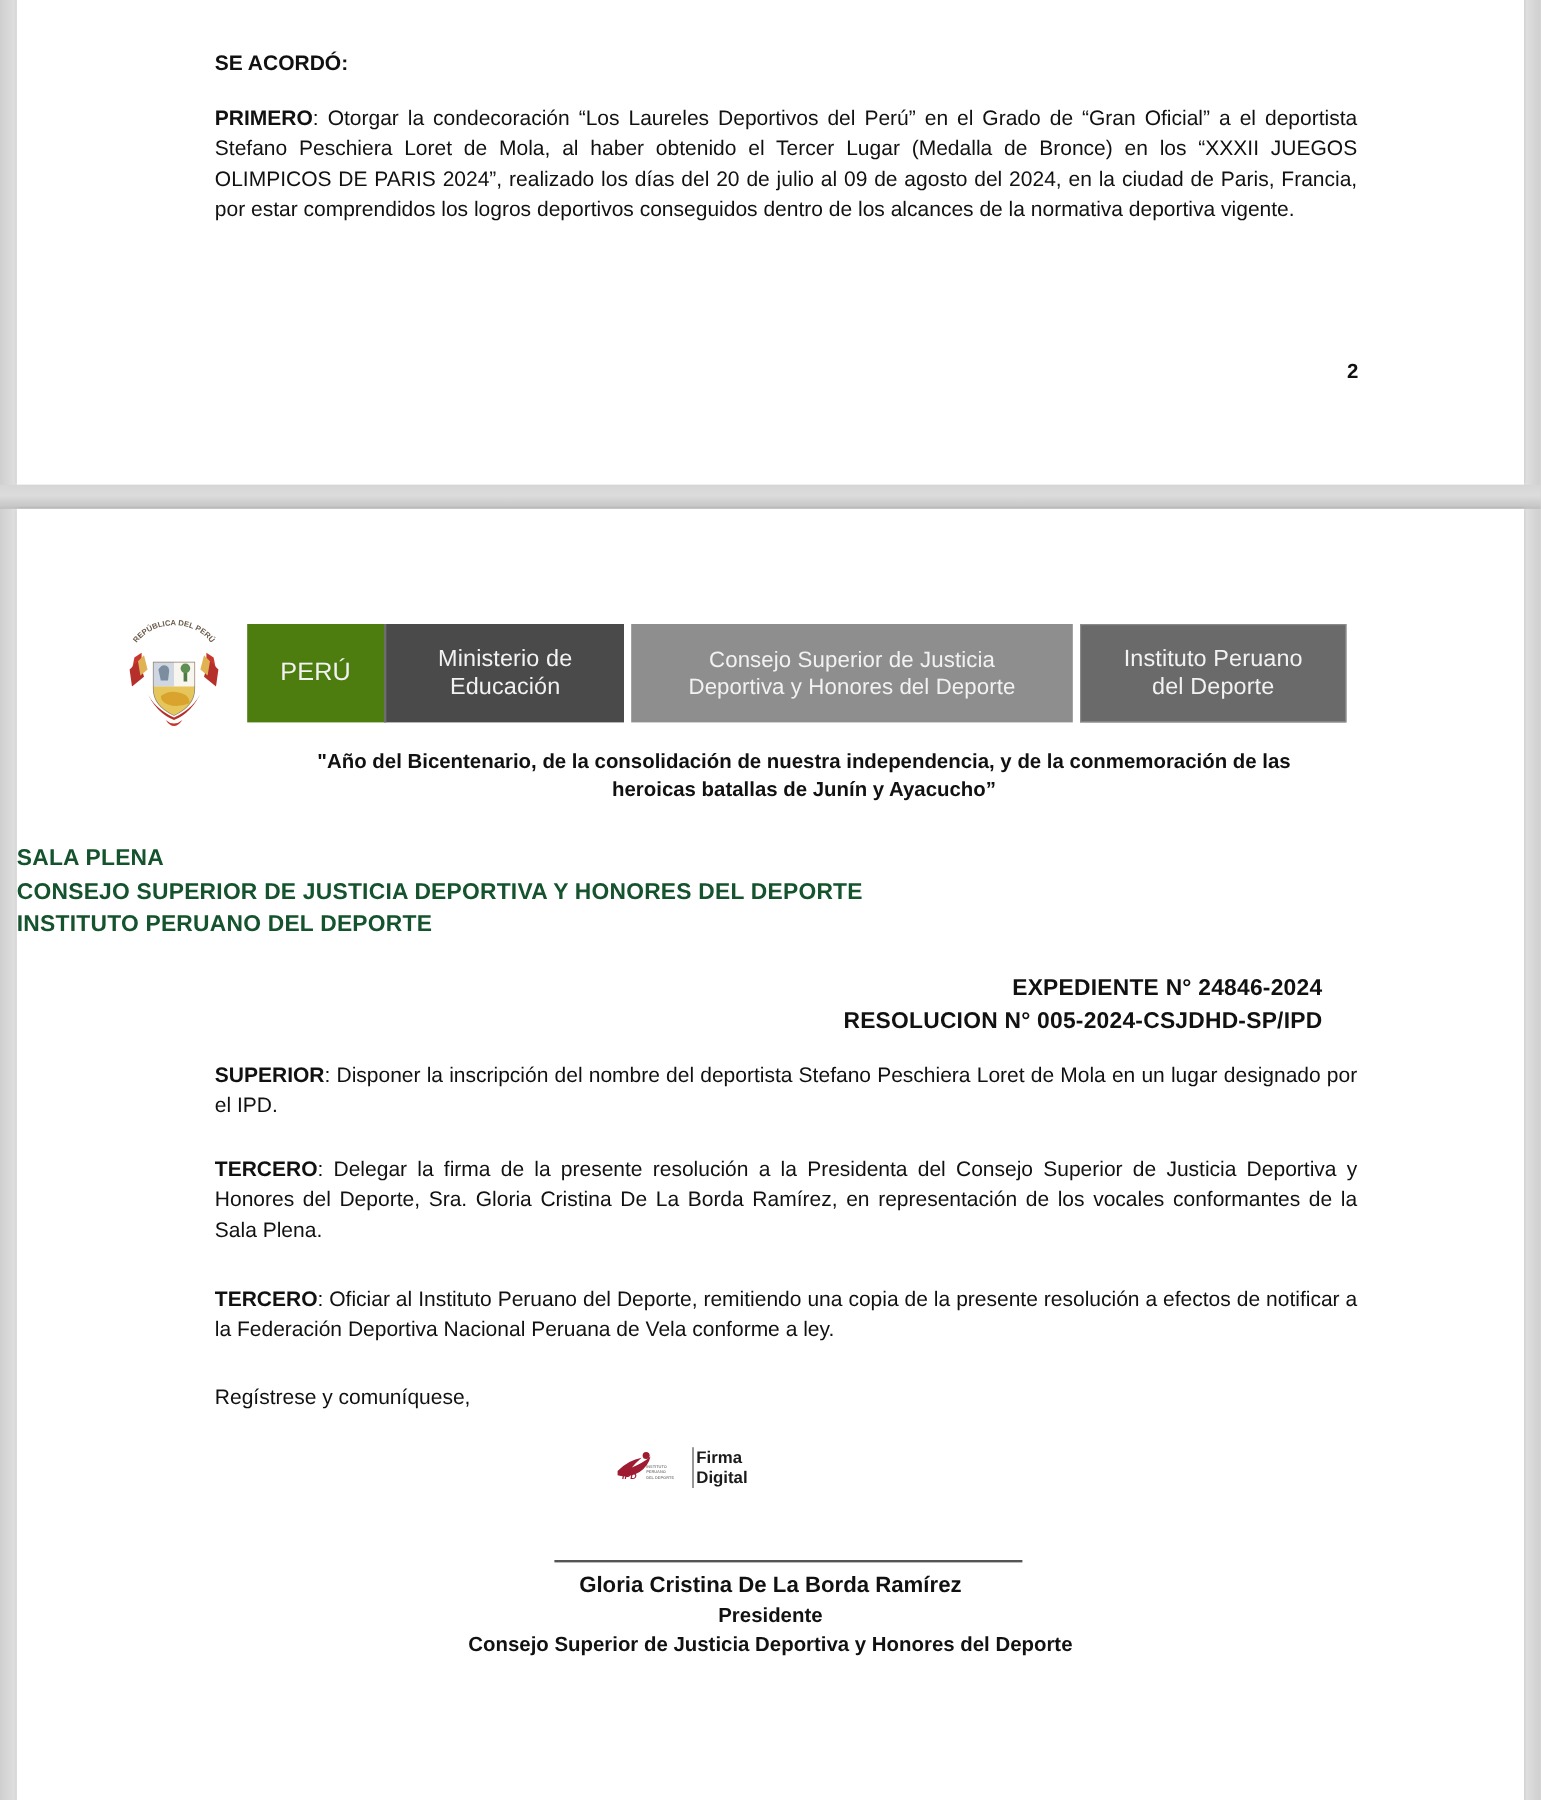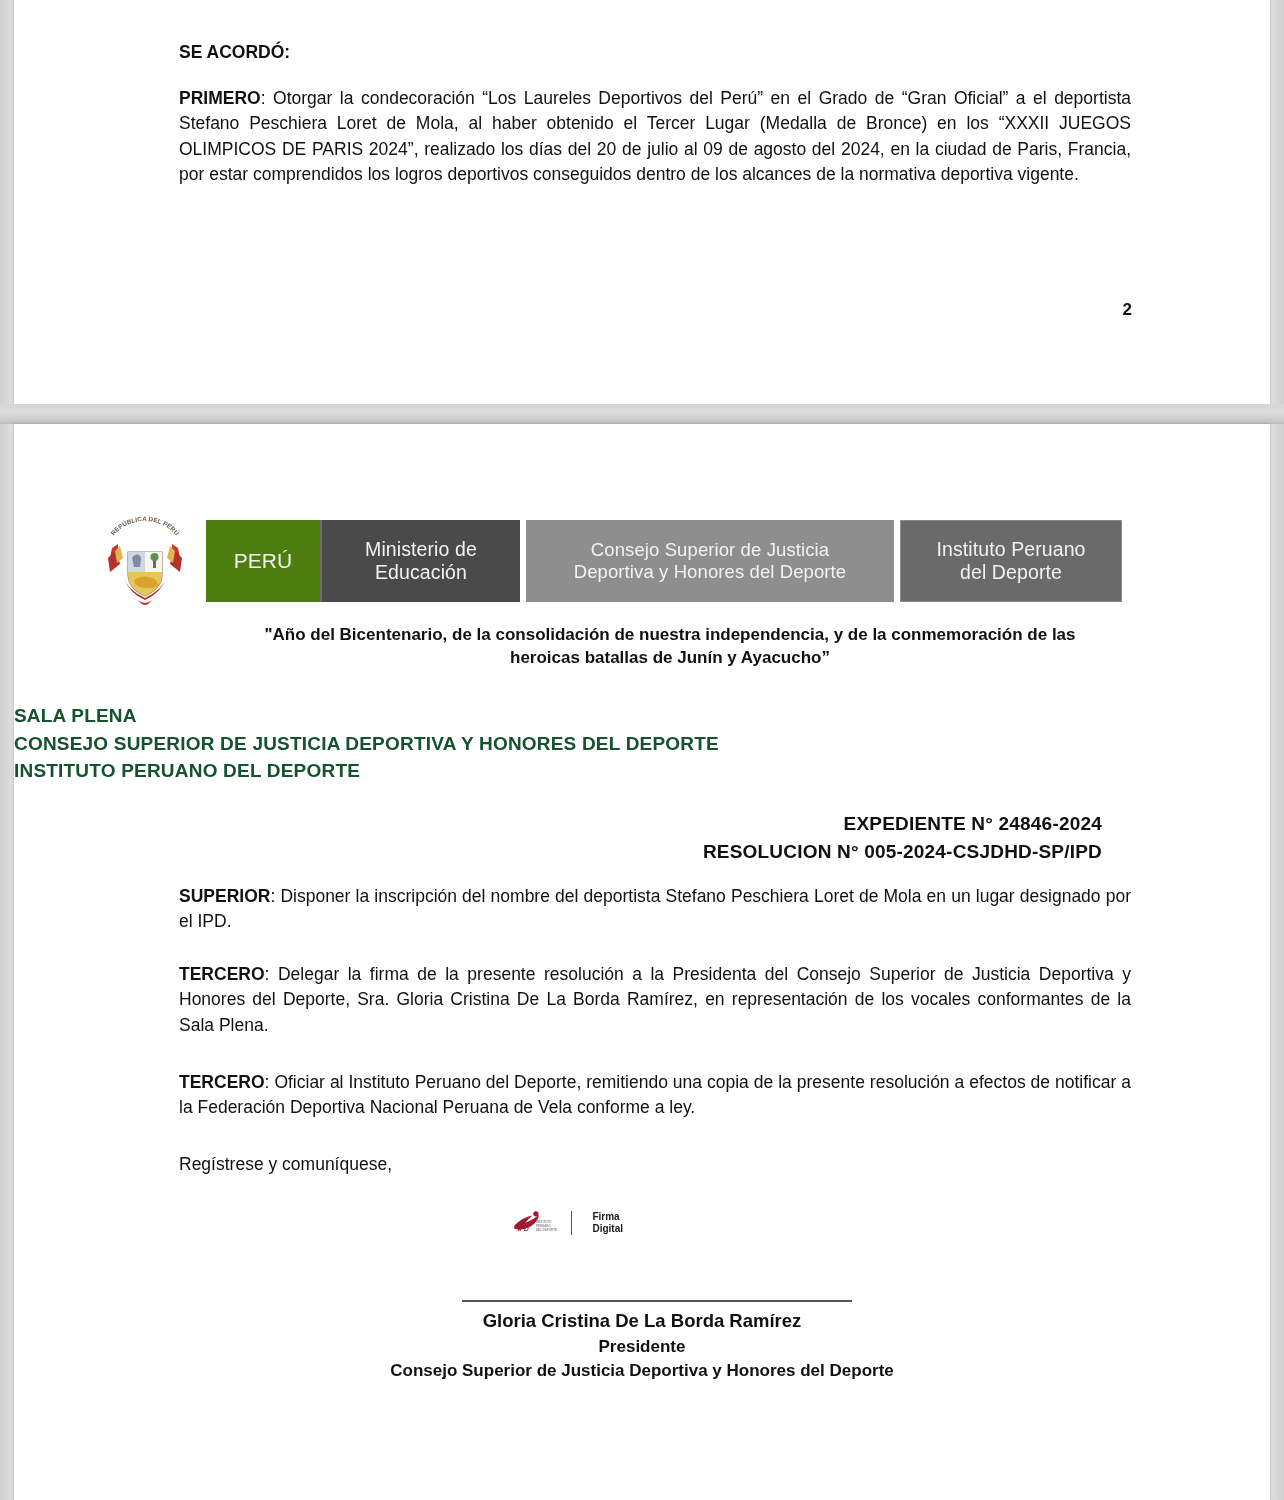--- a/index.html
+++ b/index.html
@@ -153,26 +153,26 @@
     position: absolute;
     top: 782px;
     left: 497px;
     display: flex;
     align-items: flex-start;
     gap: 8px;
   }
   .sig-logo { width: 112px; display: flex; align-items: center; gap: 4px; }
   .sig-logo svg { display: block; }
   .firma-digital {
-    font-size: 10px;
+    font-size: 14px;
     font-weight: bold;
     color: #1a1a1a;
     line-height: 1.2;
     border-left: 1px solid #555;
-    padding-left: 20px;
+    padding-left: 2px;
   }
   .sig-text {
     font-size: 10.5px;
     line-height: 1.18;
     color: #1f1f1f;
     white-space: pre-line;
     font-family: "Liberation Sans", sans-serif;
   }
 
   .sig-rule {

